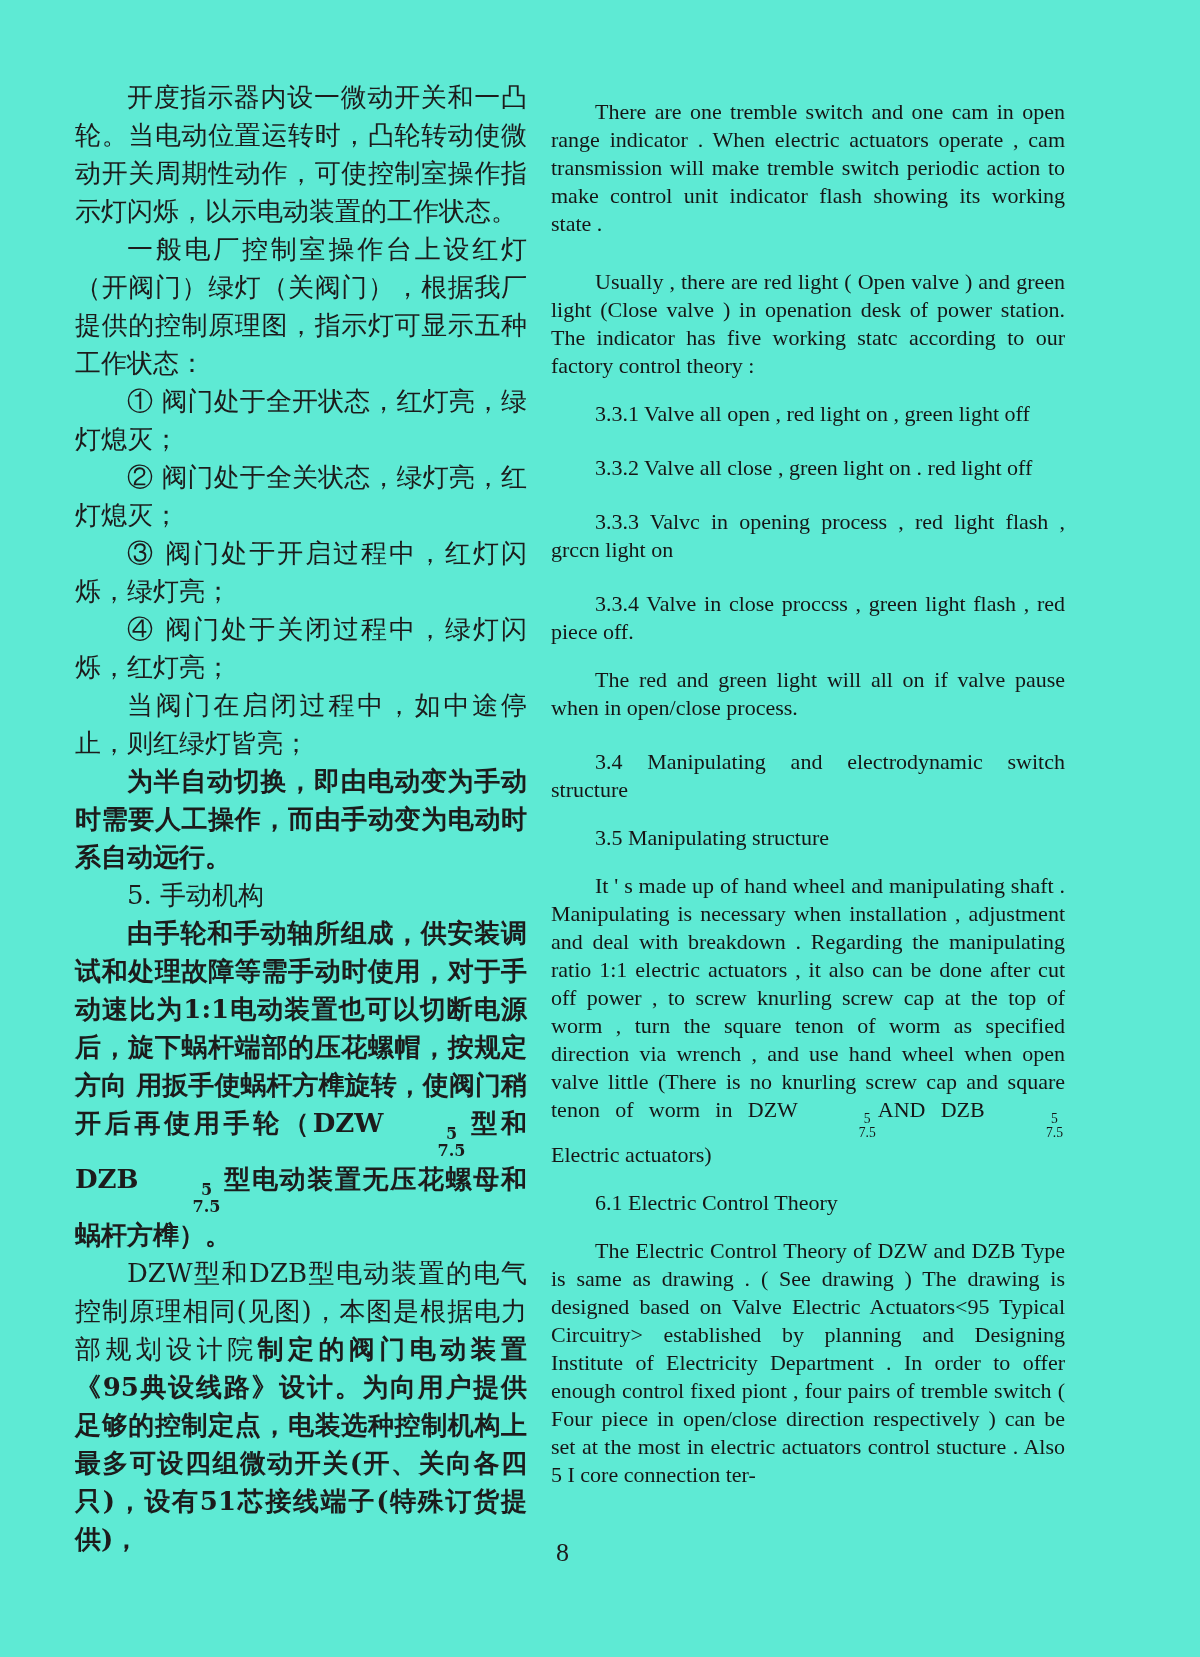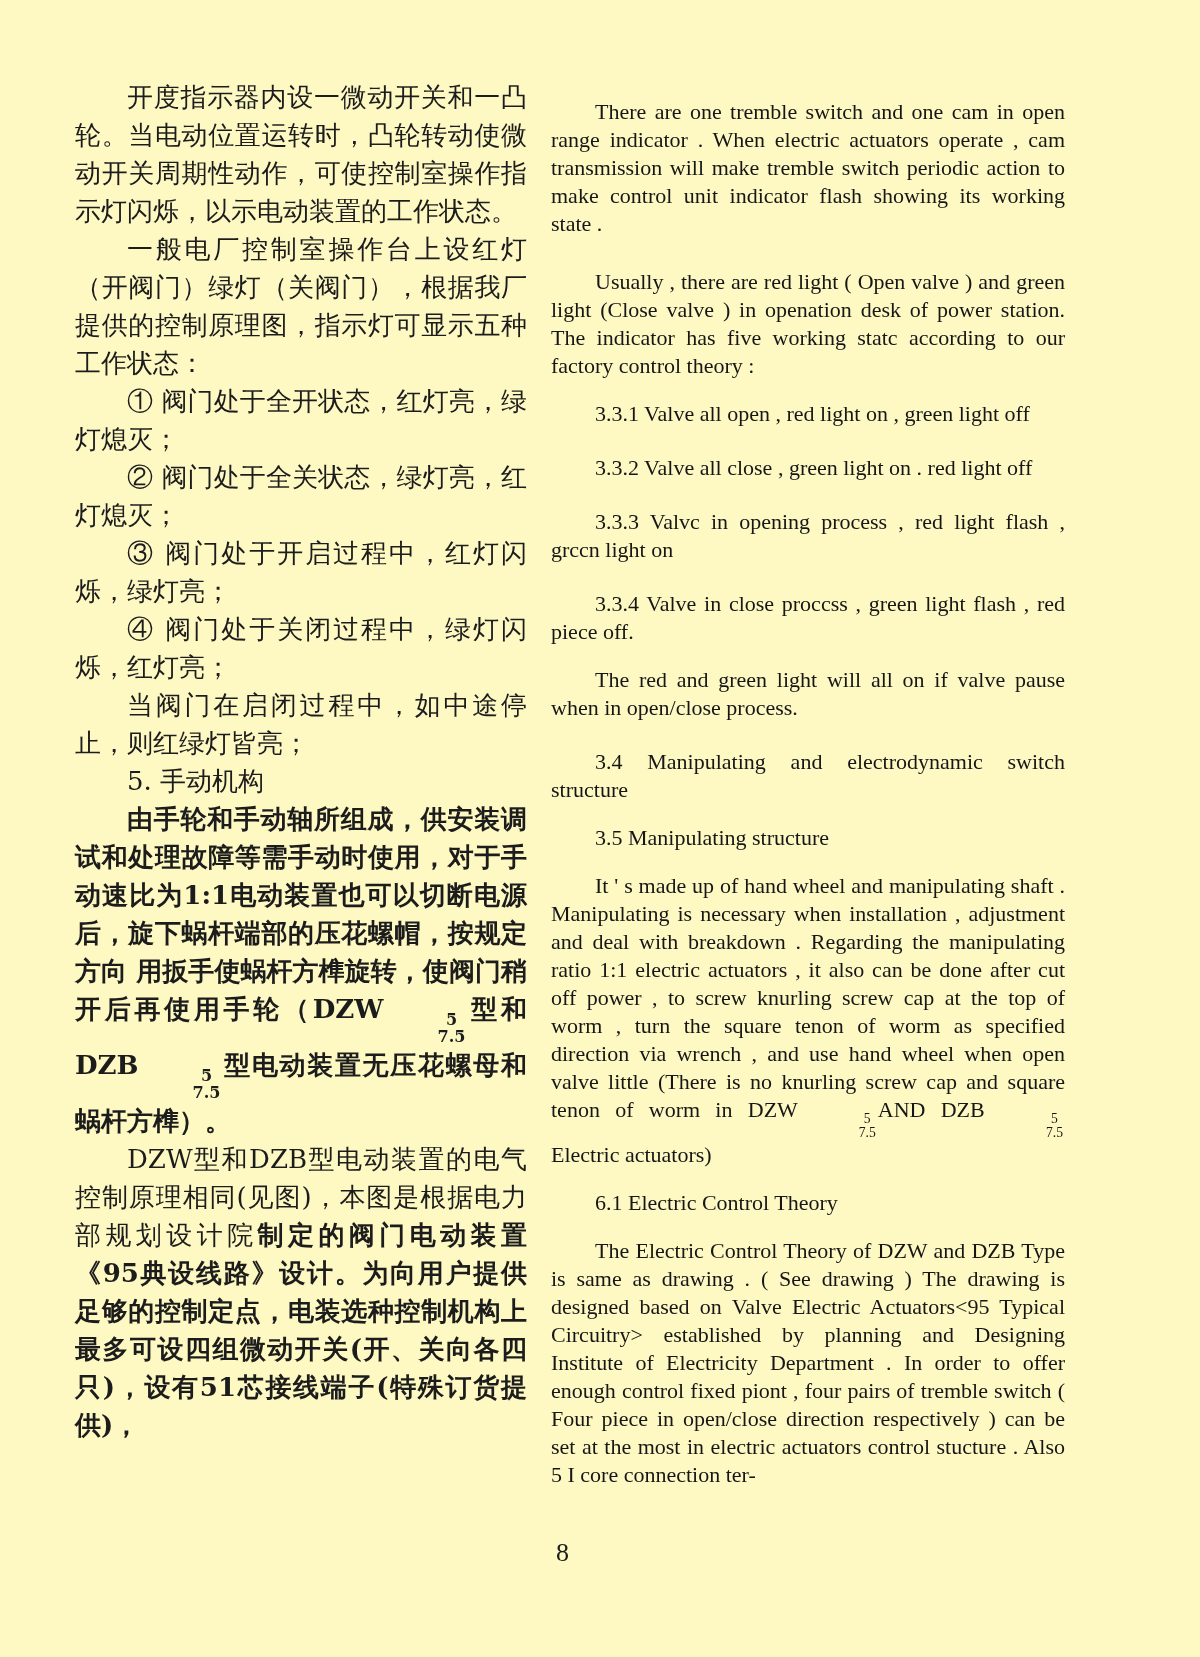--- a/index.html
+++ b/index.html
@@ -1,21 +1,21 @@
 <!DOCTYPE html>
 <html><head>
   <meta charset="utf-8">
   <style>
     * { margin: 0; padding: 0; box-sizing: border-box; }
     html, body { background: #ffffff; }
     .page {
       position: relative;
       width: 1200px;
       height: 1657px;
-      background: #fef9c3;
+      background: #5eead4;
       color: #1d1d1d;
       overflow: hidden;
     }
     .columns {
       position: absolute;
       top: 78px;
       left: 75px;
       display: flex;
       gap: 24px;
       align-items: flex-start;
@@ -85,20 +85,21 @@
   <div class="columns">
 
     <div class="col-zh">
       <p class="indent">开度指示器内设一微动开关和一凸轮。当电动位置运转时，凸轮转动使微动开关周期性动作，可使控制室操作指示灯闪烁，以示电动装置的工作状态。</p>
       <p class="indent">一般电厂控制室操作台上设红灯（开阀门）绿灯（关阀门），根据我厂提供的控制原理图，指示灯可显示五种工作状态：</p>
       <p class="indent">① 阀门处于全开状态，红灯亮，绿灯熄灭；</p>
       <p class="indent">② 阀门处于全关状态，绿灯亮，红灯熄灭；</p>
       <p class="indent">③ 阀门处于开启过程中，红灯闪烁，绿灯亮；</p>
       <p class="indent">④ 阀门处于关闭过程中，绿灯闪烁，红灯亮；</p>
       <p class="indent">当阀门在启闭过程中，如中途停止，则红绿灯皆亮；</p>
+      <p class="indent bold">为半自动切换，即由电动变为手动时需要人工操作，而由手动变为电动时系自动远行。</p>
       <p class="indent">5. 手动机构</p>
       <p class="indent bold"><span>由手轮和手动轴所组成，供安装调试和处理故障等需手动时使用，对于手动速比为1:1电动装置也可以切断电源后，旋下蜗杆端部的压花螺帽，按规定方向 用扳手使蜗杆方榫旋转，使阀门稍开后再使用手轮（DZW</span><span class="frac">
             <span>5</span>
             <span>7.5</span>
           </span><span>型和DZB</span><span class="frac">
             <span>5</span>
             <span>7.5</span>
           </span><span>型电动装置无压花螺母和蜗杆方榫）。</span></p>
       <p class="indent"><span>DZW型和DZB型电动装置的电气控制原理相同(见图)，本图是根据电力部规划设计院</span><span class="bold">制定的阀门电动装置《95典设线路》设计。为向用户提供足够的控制定点，电装选种控制机构上最多可设四组微动开关(开、关向各四只)，设有51芯接线端子(特殊订货提供)，</span></p>
     </div>

